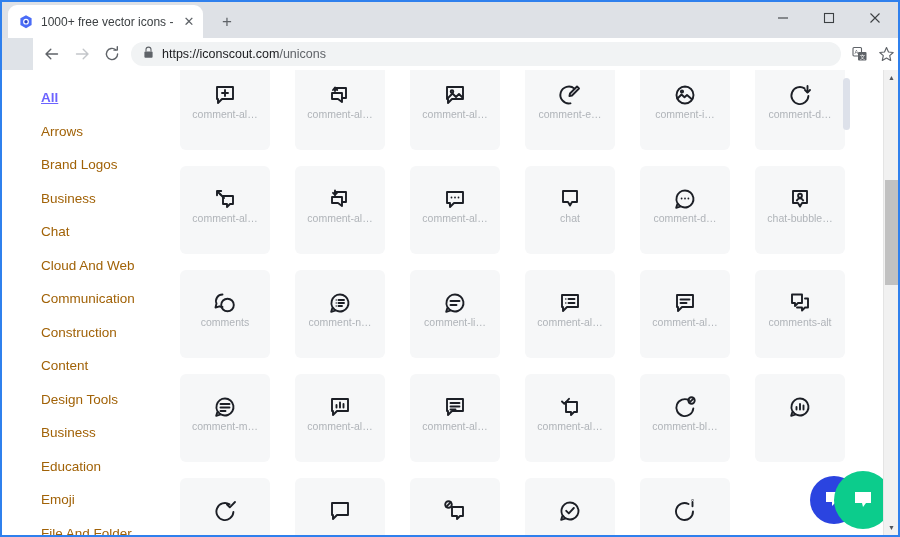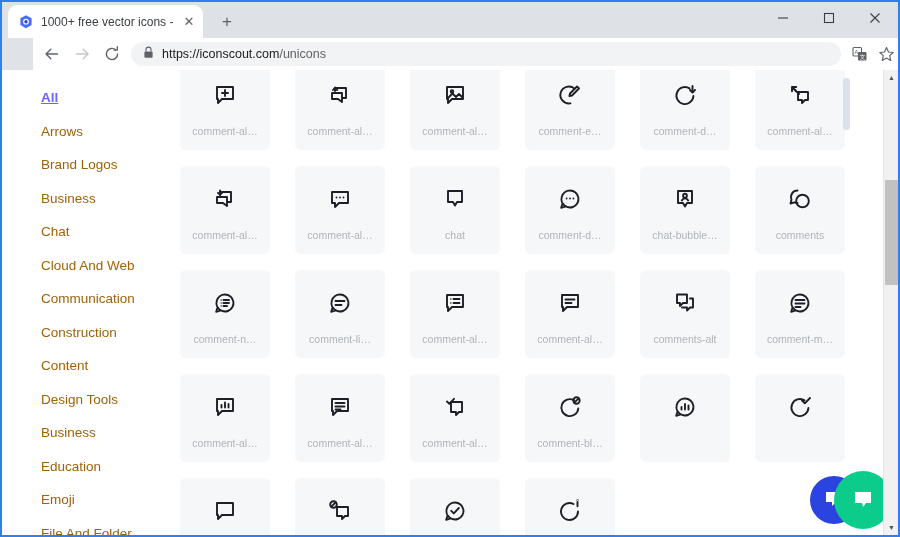--- a/index.html
+++ b/index.html
@@ -106,21 +106,21 @@
     width:90px; height:88px; background:#f6f7f8; border-radius:6px;
     display:flex; flex-direction:column; align-items:center;
     justify-content:flex-start; padding-top:20px;
   }
   .card .glyph {
     width:26px; height:26px; color:#1c1f26; display:flex;
     align-items:center; justify-content:center;
   }
   .card .glyph svg { display:block; }
   .card .cap {
-    margin-top:17px; font-size:10.5px; color:#b0b4b9;
+    font-size:10.5px; color:#b0b4b9;
     white-space:nowrap; overflow:hidden; max-width:84px; text-align:center;
   }
 
   
   .inner-sb {
     position:absolute; right:12px; top:0; width:7px; height:465px;
   }
   .inner-thumb {
     position:absolute; left:0; top:8px; width:7px; height:52px;
     background:#dde1ea; border-radius:4px;
@@ -329,20 +329,30 @@
             <svg width="24" height="24" viewBox="0 0 24 24" fill="none" stroke="currentColor" stroke-width="1.9" stroke-linecap="round" stroke-linejoin="round">
               <path d="M16.5 5.6A8.5 8.5 0 1 0 12 20.4c.2 0 .4 0 .5-.1"></path>
                 <path d="M19 3.5l2 2-7 7-2.6.6.6-2.6z"></path>
             </svg>
           </span>
           <span class="cap">comment-e…</span>
         </div>
         <div class="card">
           <span class="glyph">
             <svg width="24" height="24" viewBox="0 0 24 24" fill="none" stroke="currentColor" stroke-width="1.9" stroke-linecap="round" stroke-linejoin="round">
+              <path d="M12 3.5a8.5 8.5 0 0 1 0 17 8.5 8.5 0 0 1-8.5-8.5c0-4.7 3.8-8.5 8.5-8.5z"></path>
+              <path d="M4.5 15.5l4-4 3 2.8 2.5-2.3 4.6 4"></path>
+                <circle cx="9" cy="8.5" r="1.1"></circle>
+            </svg>
+          </span>
+          <span class="cap">comment-i…</span>
+        </div>
+        <div class="card">
+          <span class="glyph">
+            <svg width="24" height="24" viewBox="0 0 24 24" fill="none" stroke="currentColor" stroke-width="1.9" stroke-linecap="round" stroke-linejoin="round">
               <path d="M16.5 5.4A8.5 8.5 0 1 0 20.4 13"></path>
                 <path d="M19.5 3v6"></path>
                 <path d="M17 7l2.5 2.5L22 7"></path>
             </svg>
           </span>
           <span class="cap">comment-d…</span>
         </div>
 
         <div class="card">
           <span class="glyph">

